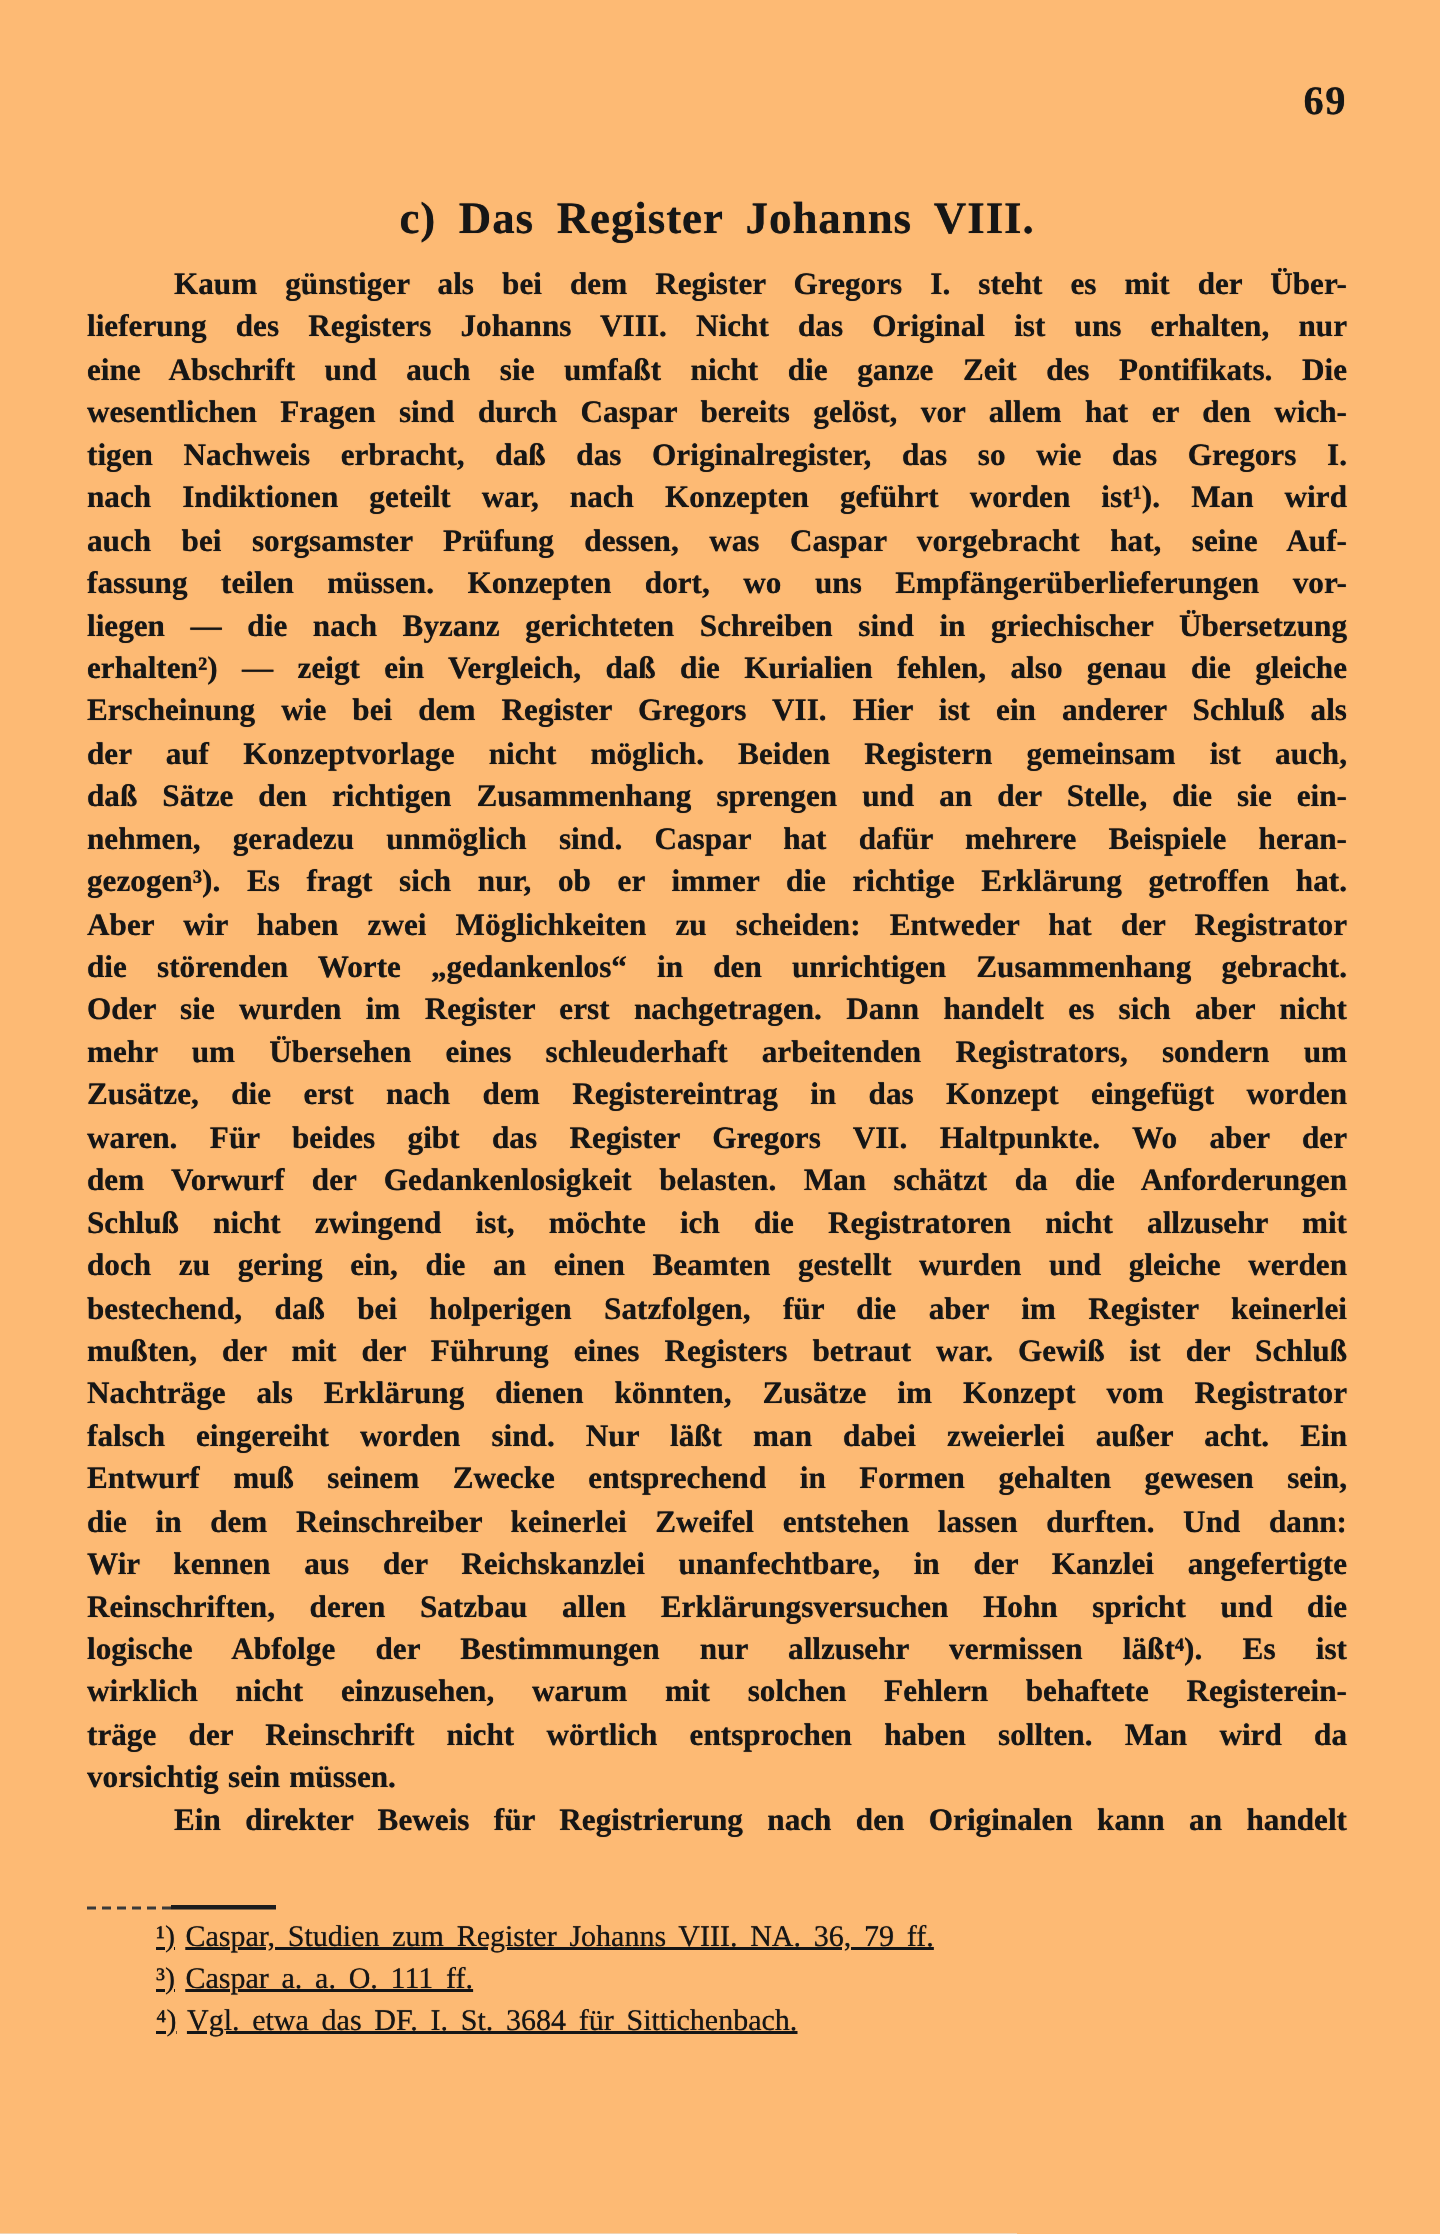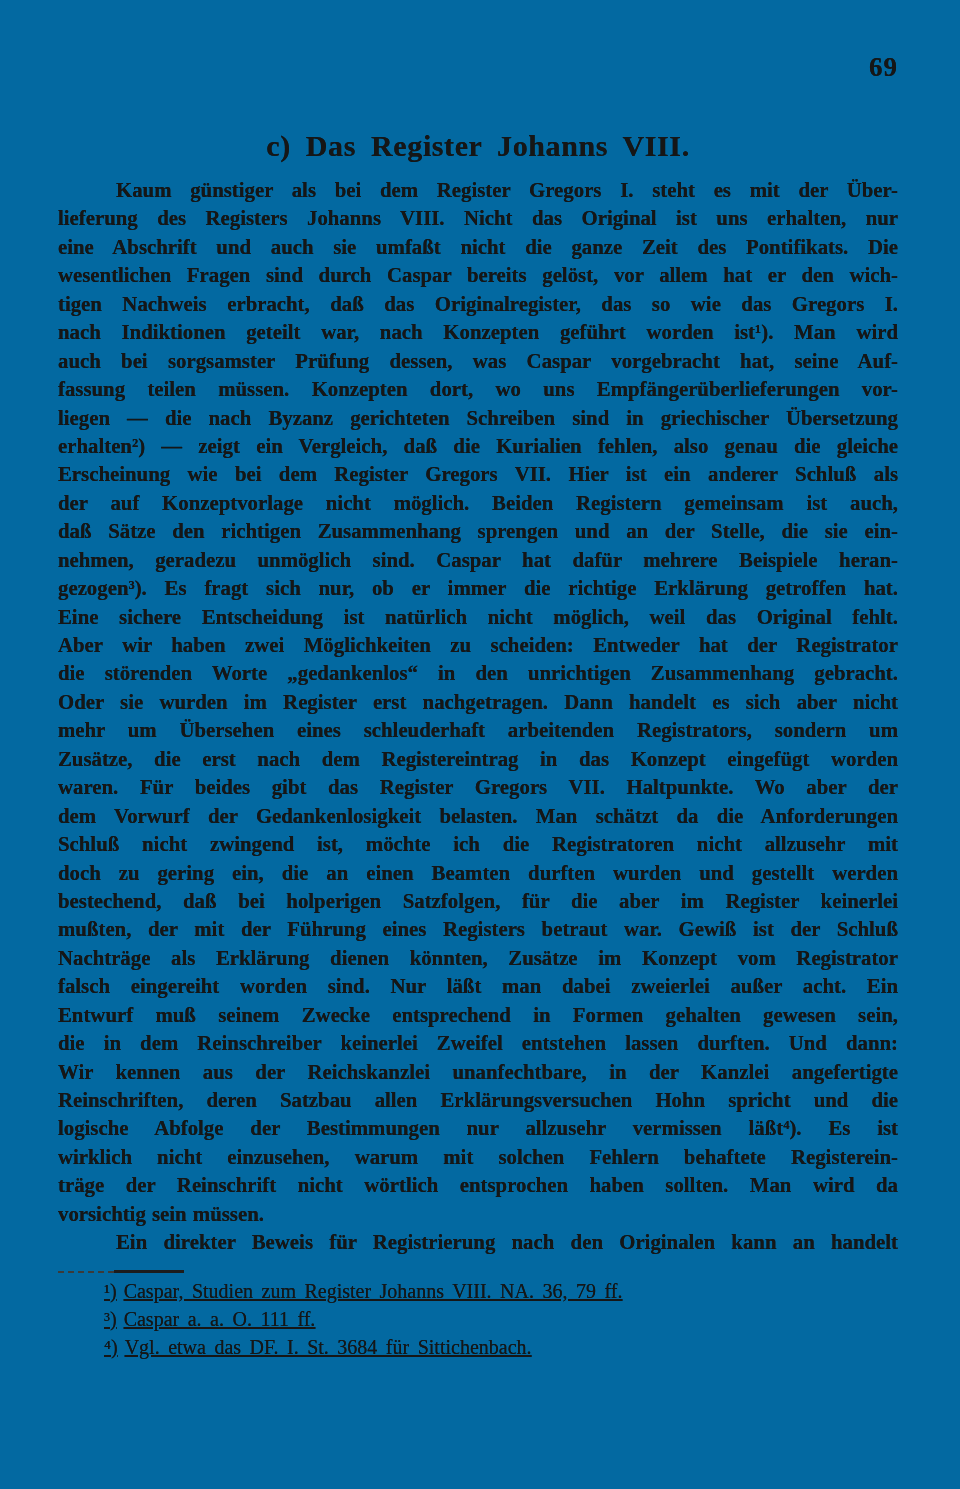--- a/index.html
+++ b/index.html
@@ -1,21 +1,21 @@
 <!DOCTYPE html>
 <html><head>
 <meta charset="utf-8">
 <style>
   html, body { margin: 0; padding: 0; background: #e8e8e6; }
   .page {
     position: relative;
     width: 960px;
     height: 1489px;
     margin: 0 auto;
-    background: #0369a1;
+    background: #fdba74;
     color: #161616;
     font-family: "Liberation Serif", "DejaVu Serif", serif;
     overflow: hidden;
     text-shadow: 0 0 0.5px rgba(10,10,10,0.75);
   }
   .pageno {
     position: absolute;
     top: 50px;
     left: 58px;
     width: 840px;
@@ -107,30 +107,29 @@
       <div class="bline">nach Indiktionen geteilt war, nach Konzepten geführt worden ist¹). Man wird</div>
       <div class="bline">auch bei sorgsamster Prüfung dessen, was Caspar vorgebracht hat, seine Auf-</div>
       <div class="bline">fassung teilen müssen. Konzepten dort, wo uns Empfängerüberlieferungen vor-</div>
       <div class="bline">liegen — die nach Byzanz gerichteten Schreiben sind in griechischer Übersetzung</div>
       <div class="bline">erhalten²) — zeigt ein Vergleich, daß die Kurialien fehlen, also genau die gleiche</div>
       <div class="bline">Erscheinung wie bei dem Register Gregors VII. Hier ist ein anderer Schluß als</div>
       <div class="bline">der auf Konzeptvorlage nicht möglich. Beiden Registern gemeinsam ist auch,</div>
       <div class="bline">daß Sätze den richtigen Zusammenhang sprengen und an der Stelle, die sie ein-</div>
       <div class="bline">nehmen, geradezu unmöglich sind. Caspar hat dafür mehrere Beispiele heran-</div>
       <div class="bline">gezogen³). Es fragt sich nur, ob er immer die richtige Erklärung getroffen hat.</div>
-      <div class="bline">Eine sichere Entscheidung ist natürlich nicht möglich, weil das Original fehlt.</div>
       <div class="bline">Aber wir haben zwei Möglichkeiten zu scheiden: Entweder hat der Registrator</div>
       <div class="bline">die störenden Worte „gedankenlos“ in den unrichtigen Zusammenhang gebracht.</div>
       <div class="bline">Oder sie wurden im Register erst nachgetragen. Dann handelt es sich aber nicht</div>
       <div class="bline">mehr um Übersehen eines schleuderhaft arbeitenden Registrators, sondern um</div>
       <div class="bline">Zusätze, die erst nach dem Registereintrag in das Konzept eingefügt worden</div>
       <div class="bline">waren. Für beides gibt das Register Gregors VII. Haltpunkte. Wo aber der</div>
       <div class="bline">dem Vorwurf der Gedankenlosigkeit belasten. Man schätzt da die Anforderungen</div>
       <div class="bline">Schluß nicht zwingend ist, möchte ich die Registratoren nicht allzusehr mit</div>
-      <div class="bline">doch zu gering ein, die an einen Beamten durften wurden und gestellt werden</div>
+      <div class="bline">doch zu gering ein, die an einen Beamten gestellt wurden und gleiche werden</div>
       <div class="bline">bestechend, daß bei holperigen Satzfolgen, für die aber im Register keinerlei</div>
       <div class="bline">mußten, der mit der Führung eines Registers betraut war. Gewiß ist der Schluß</div>
       <div class="bline">Nachträge als Erklärung dienen könnten, Zusätze im Konzept vom Registrator</div>
       <div class="bline">falsch eingereiht worden sind. Nur läßt man dabei zweierlei außer acht. Ein</div>
       <div class="bline">Entwurf muß seinem Zwecke entsprechend in Formen gehalten gewesen sein,</div>
       <div class="bline">die in dem Reinschreiber keinerlei Zweifel entstehen lassen durften. Und dann:</div>
       <div class="bline">Wir kennen aus der Reichskanzlei unanfechtbare, in der Kanzlei angefertigte</div>
       <div class="bline">Reinschriften, deren Satzbau allen Erklärungsversuchen Hohn spricht und die</div>
       <div class="bline">logische Abfolge der Bestimmungen nur allzusehr vermissen läßt⁴). Es ist</div>
       <div class="bline">wirklich nicht einzusehen, warum mit solchen Fehlern behaftete Registerein-</div>

